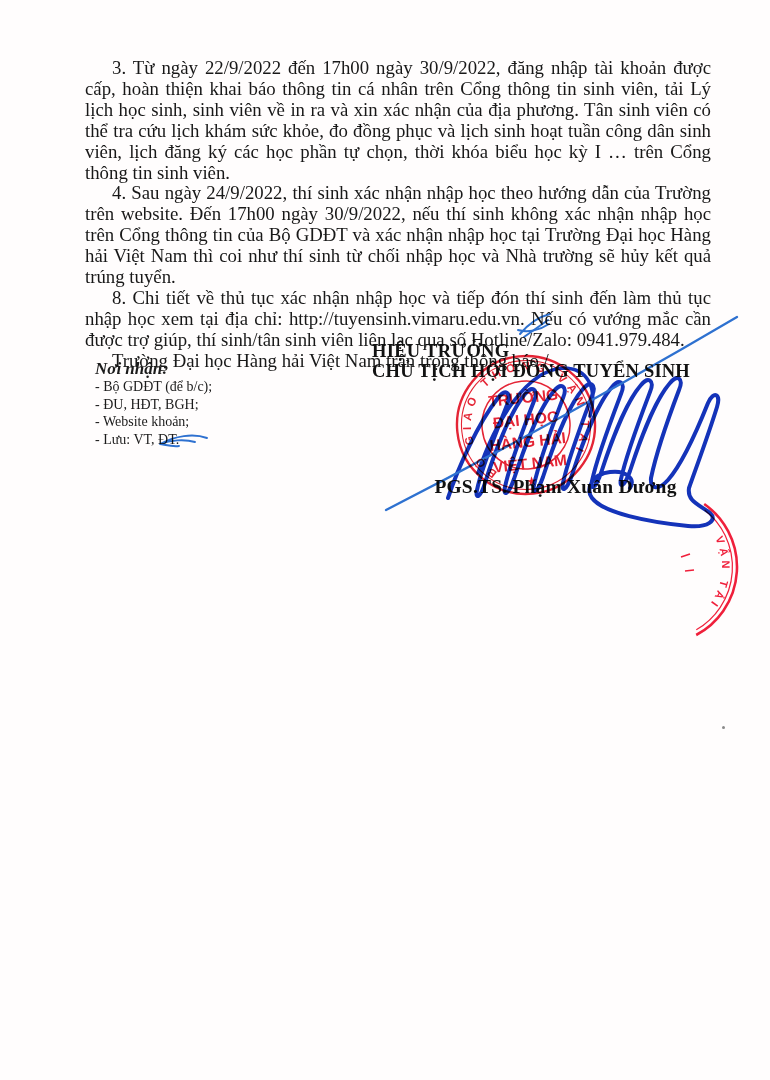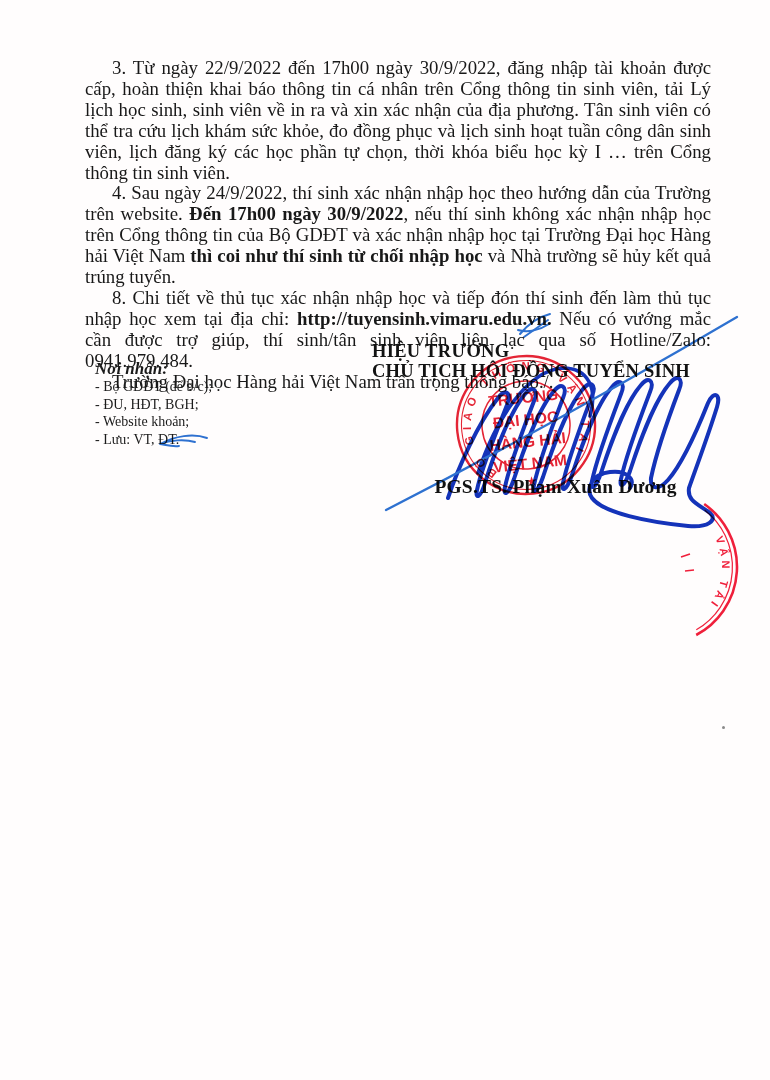--- a/index.html
+++ b/index.html
@@ -4,21 +4,21 @@
 <style>
   html,body{margin:0;padding:0;}
   body{width:770px;height:1080px;background:#ffffff;position:relative;overflow:hidden;
        font-family:"Liberation Serif", serif;}
   .page{position:absolute;inset:0;background:#fffdfd;padding-left:17px;}
 
   
   .content{position:absolute;left:85px;top:58px;width:626px;
            font-size:18.8px;line-height:20.9px;color:#181818;text-align:justify;}
   .para{margin:0;text-indent:27px;}
-  .b{font-weight:bold;}
+  .b{font-weight:normal;}
   .closing{margin:0;text-indent:27px;text-align:left;}
 
   
   .sign-header{position:absolute;left:372px;top:341px;width:372px;
                color:#121212;font-weight:bold;}
   .sign-title1{font-size:18.5px;line-height:20px;letter-spacing:.3px;}
   .sign-title2{font-size:18.5px;line-height:21px;letter-spacing:.2px;}
 
   
   .recipients{position:absolute;left:95px;top:359px;color:#1b1b1b;}

